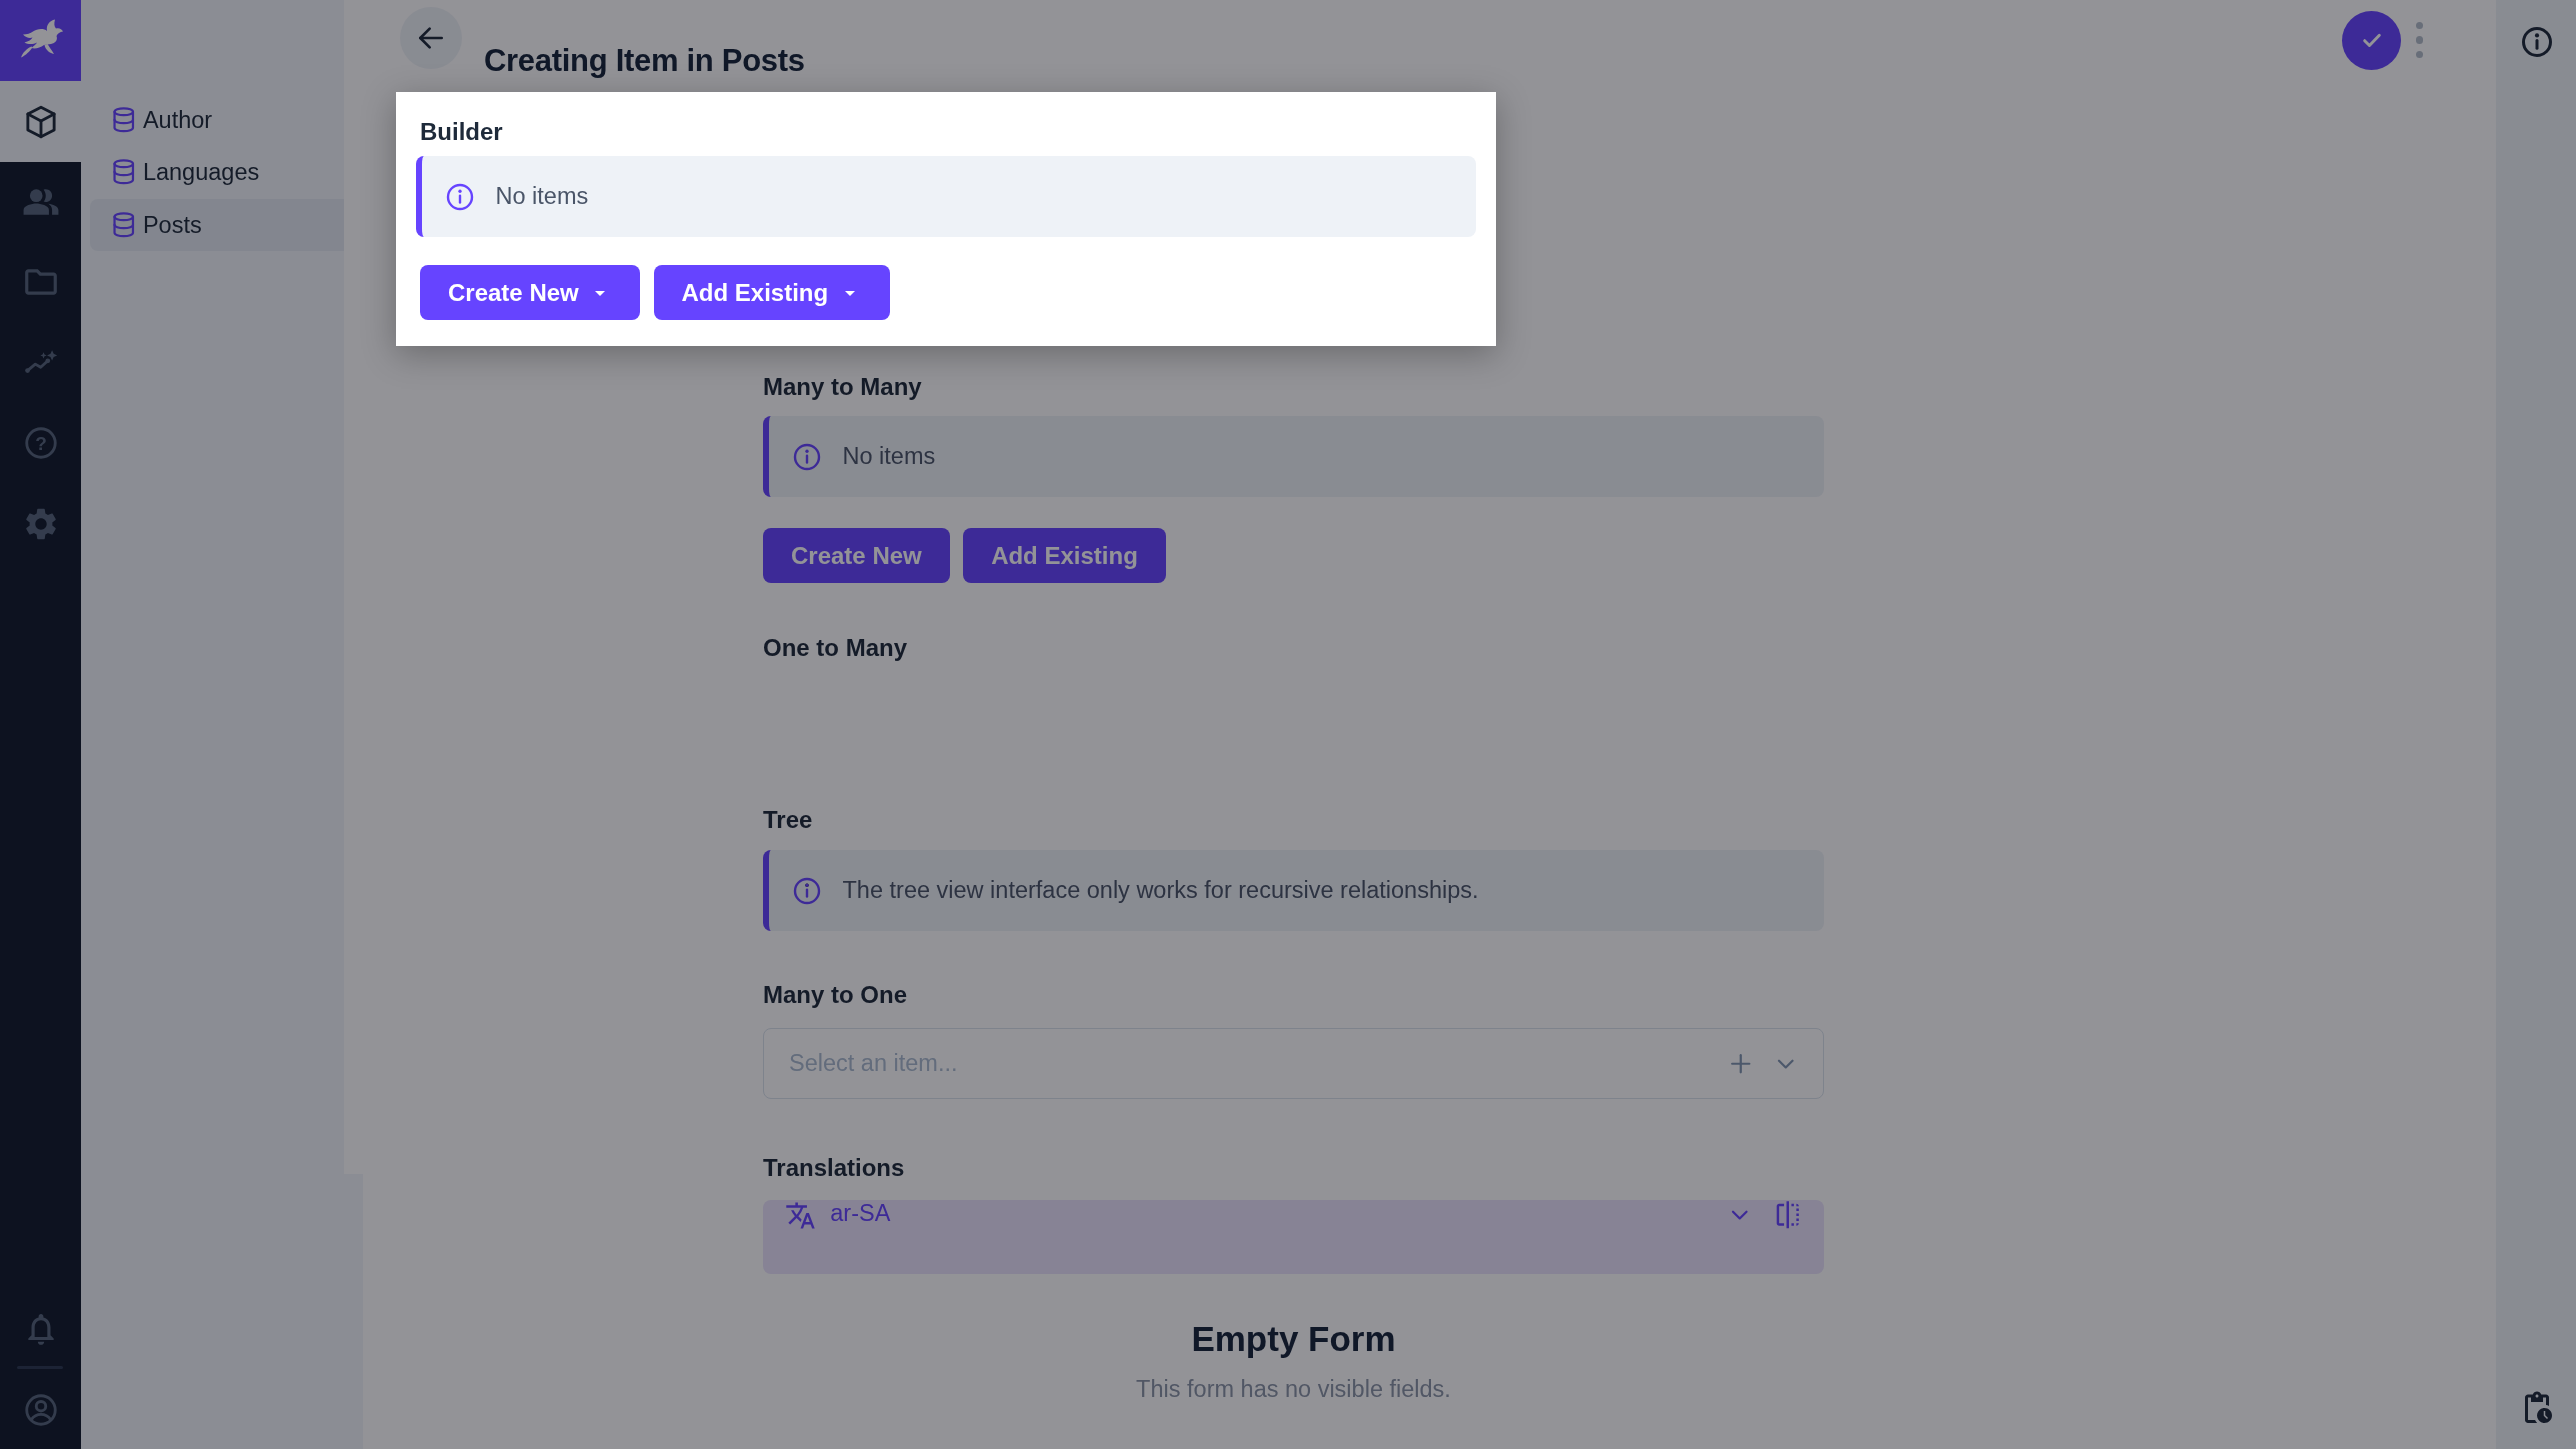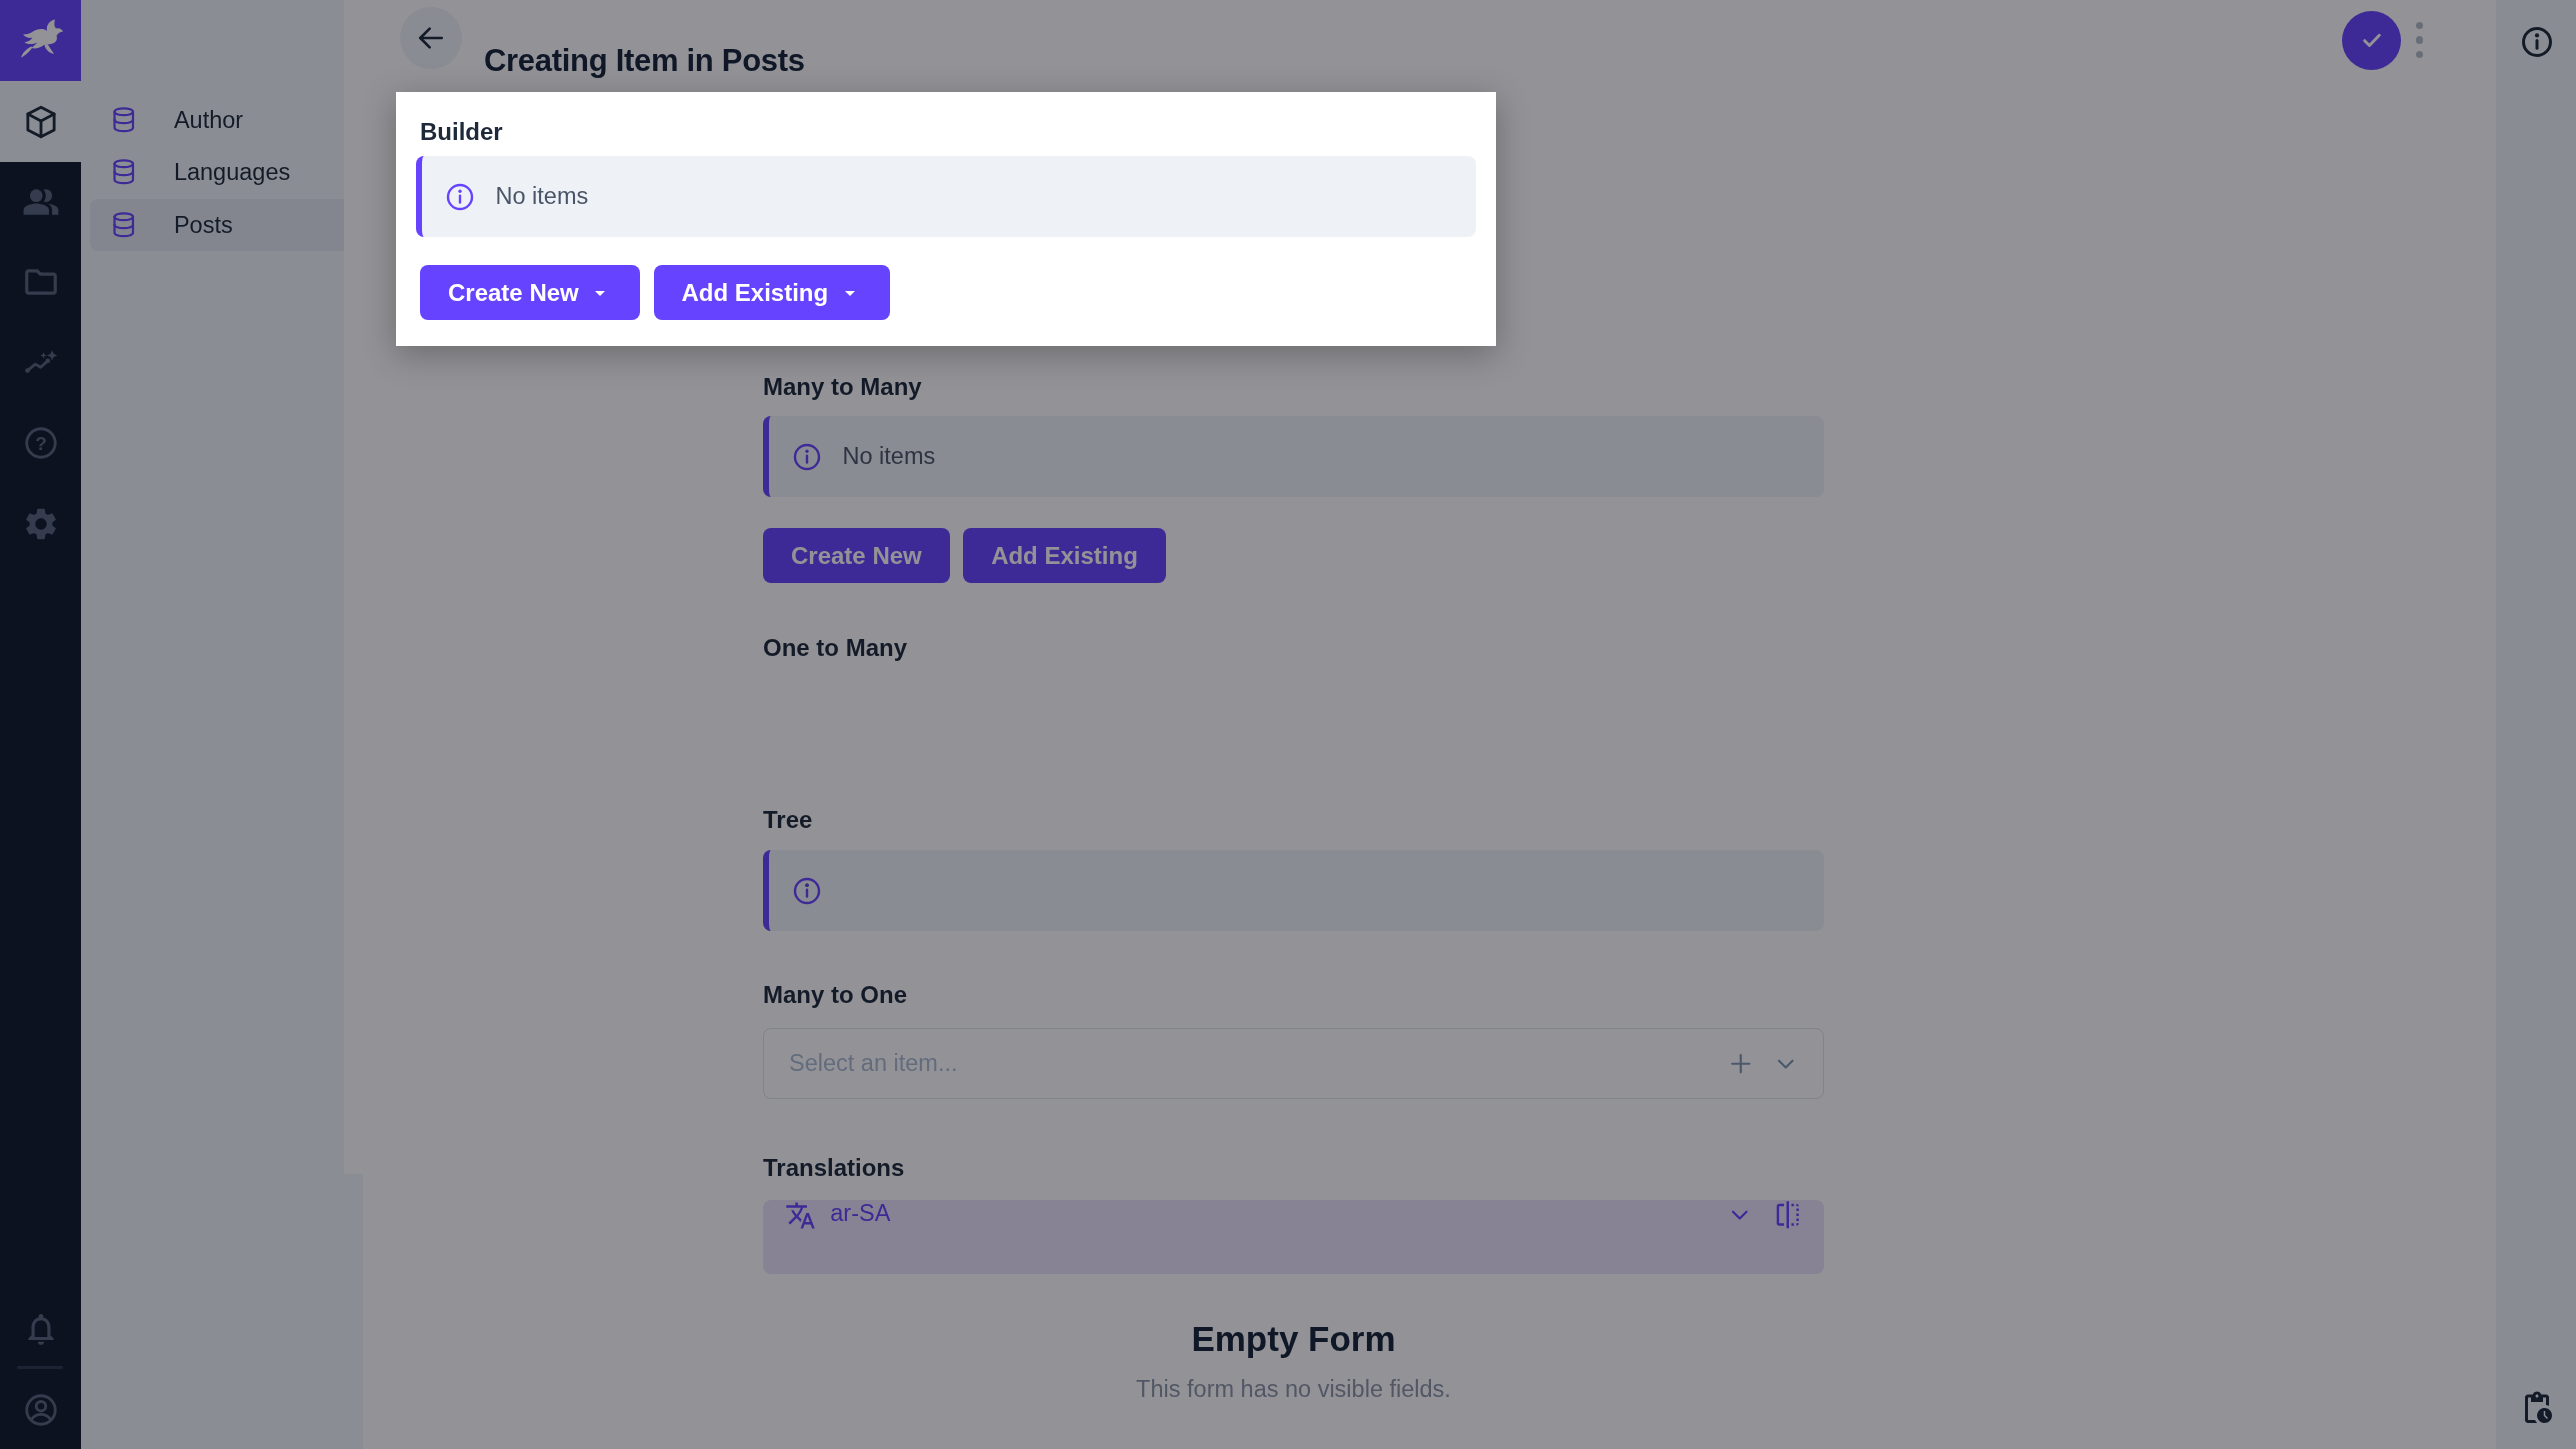--- a/index.html
+++ b/index.html
@@ -19,21 +19,21 @@
   .stroke-ic{fill:none;stroke:currentColor;stroke-width:1.8;stroke-linecap:round;stroke-linejoin:round;}
   .fill-ic{fill:currentColor;}
   .mb-divider{position:absolute;left:17.4px;top:1366px;width:46px;height:3.4px;border-radius:2px;background:#2b3850;}
 
   
   .nav{position:absolute;left:81px;top:0;width:282px;height:1449px;background:#f0f4f9;}
   .nav-header{height:81px;display:flex;align-items:center;gap:17.4px;padding-left:31px;cursor:pointer;}
   .nav-header svg{width:35px;height:35px;fill:#1e2a3a;}
   .nav-header .name{font-size:24px;font-weight:600;color:#1e2a3a;}
   .nav-item{position:absolute;left:9.4px;right:9.4px;height:52px;border-radius:8px;display:flex;
-            align-items:center;gap:35px;padding-left:19px;font-size:23.5px;color:#1e2a3a;cursor:pointer;}
+            align-items:center;gap:4px;padding-left:19px;font-size:23.5px;color:#1e2a3a;cursor:pointer;}
   .nav-item.active{background:#e2e8f0;}
   .nav-item svg{width:29.5px;height:29.5px;color:#6644ff;flex:none;}
 
   
   .main{position:absolute;left:344px;top:0;width:2133px;height:1174px;background:#ffffff;}
   .back-btn{position:absolute;left:56px;top:7.4px;width:62px;height:62px;border-radius:50%;
             background:#eef2f7;display:flex;align-items:center;justify-content:center;color:#1e2a3a;}
   .back-btn svg{width:32px;height:32px;}
   .page-title{position:absolute;left:140px;top:40px;transform:translateY(-50%);
               font-size:31px;font-weight:700;color:#16243a;letter-spacing:-0.3px;white-space:nowrap;}
@@ -271,20 +271,21 @@
       <div class="f-label" style="top:725px">Tree</div>
       <div class="notice" style="top:769px">
         <span>
           <svg viewBox="0 0 24 24" width="32" height="32">
             <circle cx="12" cy="12" r="9" class="stroke-ic"></circle>
             <line x1="12" y1="11" x2="12" y2="16.2" stroke="currentColor" stroke-width="1.8" stroke-linecap="round"></line>
             <circle cx="12" cy="7.7" r="1.25" fill="currcurrentColor"></circle>
             <circle cx="12" cy="7.7" r="1.25" fill="currentColor"></circle>
           </svg>
         </span>
+        <span>The tree view interface only works for recursive relationships.</span>
       </div>
 
       <div class="f-label" style="top:900px">Many to One</div>
       <div class="select" style="top:947px">
         <input type="text" readonly="" placeholder="Select an item..." style="">
         <span class="ic">
           <svg viewBox="0 0 24 24" class="stroke-ic" width="29.5" height="29.5">
               <path d="M12 5v14"></path>
               <path d="M5 12h14"></path>
             </svg>

